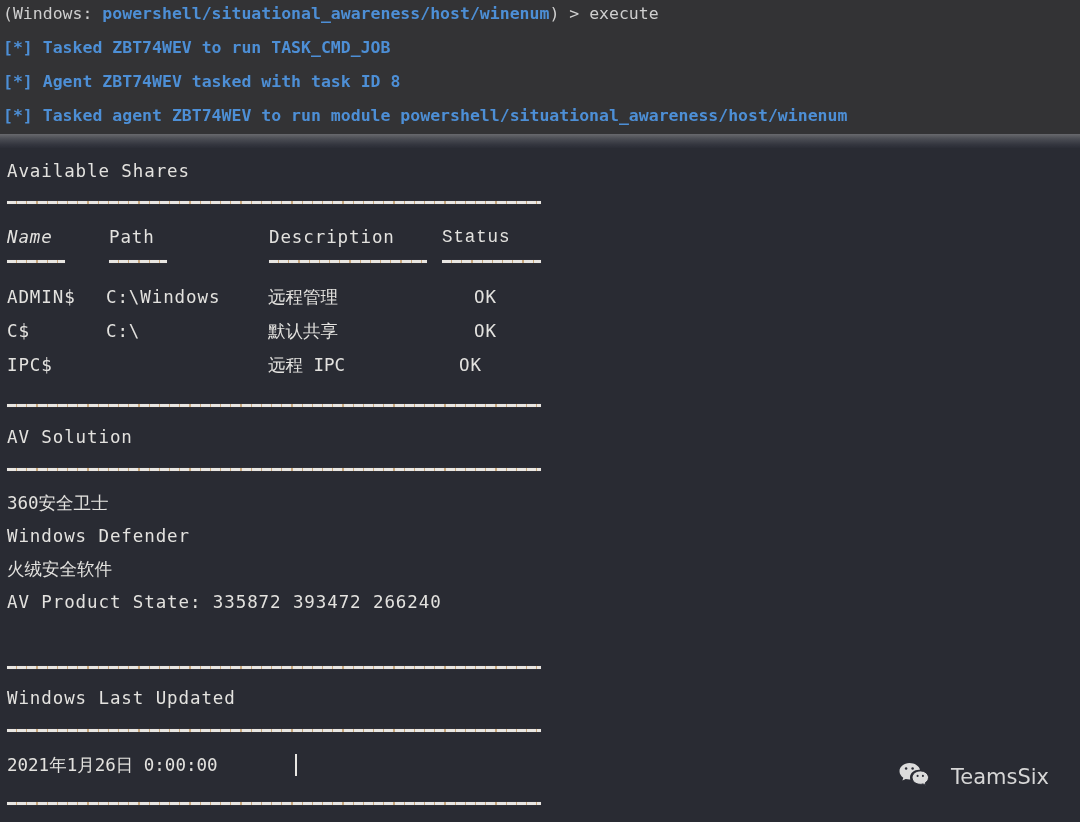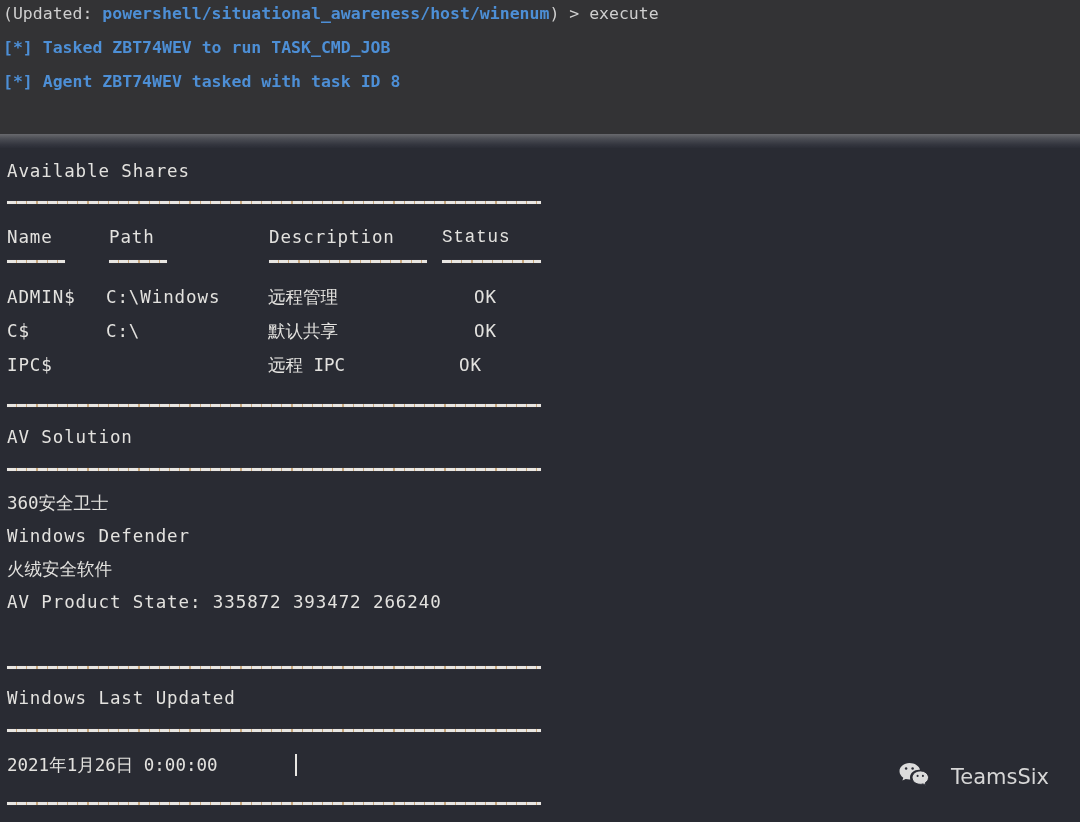--- a/index.html
+++ b/index.html
@@ -78,21 +78,21 @@
     position: absolute;
     height: 3px;
     background: repeating-linear-gradient(
         to right,
         #e8e6e2 0px, #e8e6e2 9px,
         #c9a87d 9px, #c9a87d 10.2px);
     box-shadow: 0 0 1px rgba(255,255,255,0.25);
   }
 
   
-  .col-name { position: absolute; white-space: pre; }
+  .col-name { position: absolute; white-space: pre; font-style: italic; }
   .col-path { position: absolute; white-space: pre; }
   .col-desc { position: absolute; white-space: pre; }
   .col-stat { position: absolute; white-space: pre; font-family: Liberation Mono, monospace; }
 
   
   .caret {
     position: absolute;
     width: 2px;
     height: 22px;
     background: #e8e6e2;
@@ -113,26 +113,27 @@
   }
   .wechat-icon { display: block; }
 </style>
 </head>
 <body>
 
 <div id="screen">
 
   <div class="console-head">
 
-    <div class="console-line l0"><span class="tok-grey">(</span><span class="tok-grey">Updated: </span><span class="tok-blue">powershell/situational_awareness/host/winenum</span><span class="tok-grey">)</span><span class="tok-grey"> &gt; </span><span class="tok-grey">execute</span></div>
+    <div class="console-line l0"><span class="tok-grey">(</span><span class="tok-grey">Windows: </span><span class="tok-blue">powershell/situational_awareness/host/winenum</span><span class="tok-grey">)</span><span class="tok-grey"> &gt; </span><span class="tok-grey">execute</span></div>
 
     <div class="console-line l1"><span class="tok-blue">[*]</span><span class="tok-blue"> Tasked ZBT74WEV to run TASK_CMD_JOB</span></div>
 
     <div class="console-line l2"><span class="tok-blue">[*]</span><span class="tok-blue"> Agent ZBT74WEV tasked with task ID 8</span></div>
 
+    <div class="console-line l3"><span class="tok-blue">[*]</span><span class="tok-blue"> Tasked agent ZBT74WEV to run module powershell/situational_awareness/host/winenum</span></div>
   </div>
 
   <div class="band"></div>
 
   <div class="body">
 
     <div class="out-line" style="top:13px;">Available Shares</div>
 
     <div class="rule" style="left:3px; top:53px; width:534px;"></div>
 

